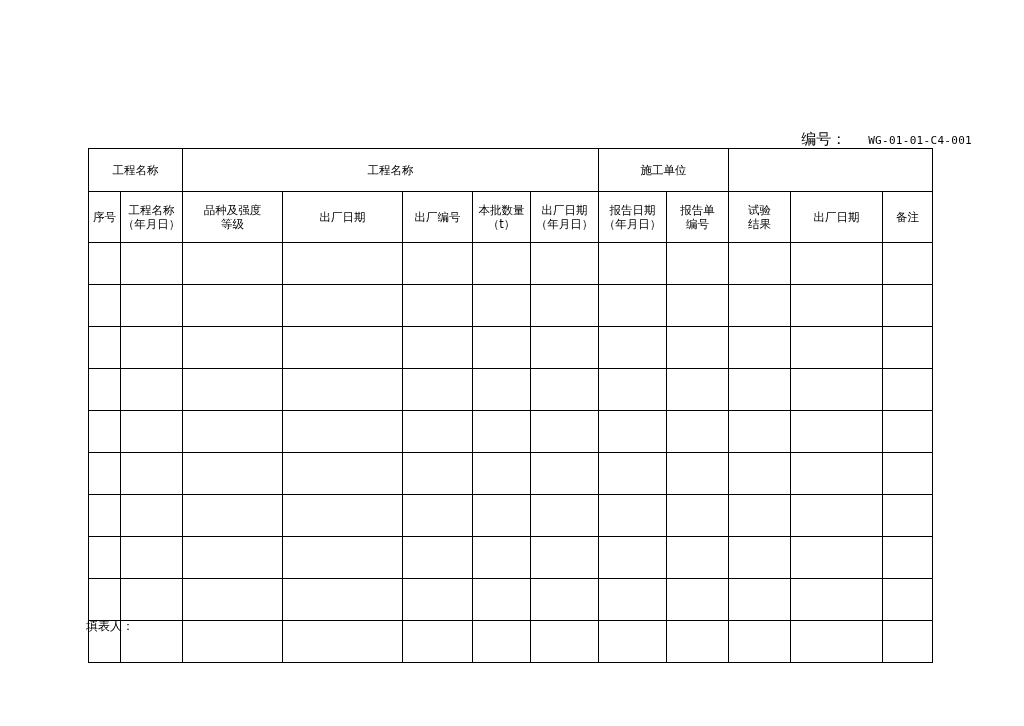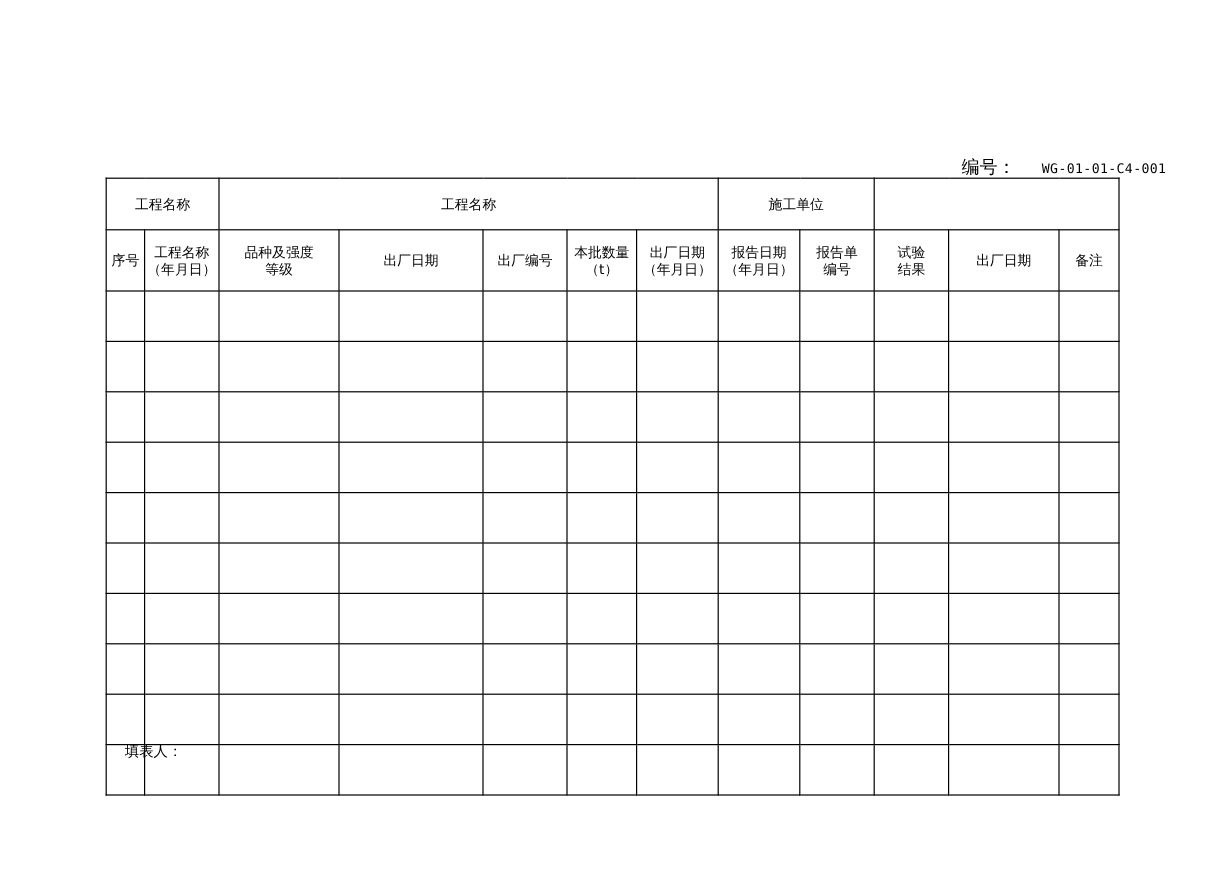--- a/index.html
+++ b/index.html
@@ -72,21 +72,21 @@
     height: 46px;
   }
   td.body-row {
     height: 37px;
   }
   td.blank {
     border: 1px solid #000000;
   }
   .footer-line {
     position: absolute;
-    left: 104px;
+    left: 86px;
     top: 618px;
     font-size: 12px;
     font-family: "DejaVu Sans", "Liberation Sans", sans-serif;
   }
   .sub {
     display: block;
   }
 </style>
 </head>
 <body>

